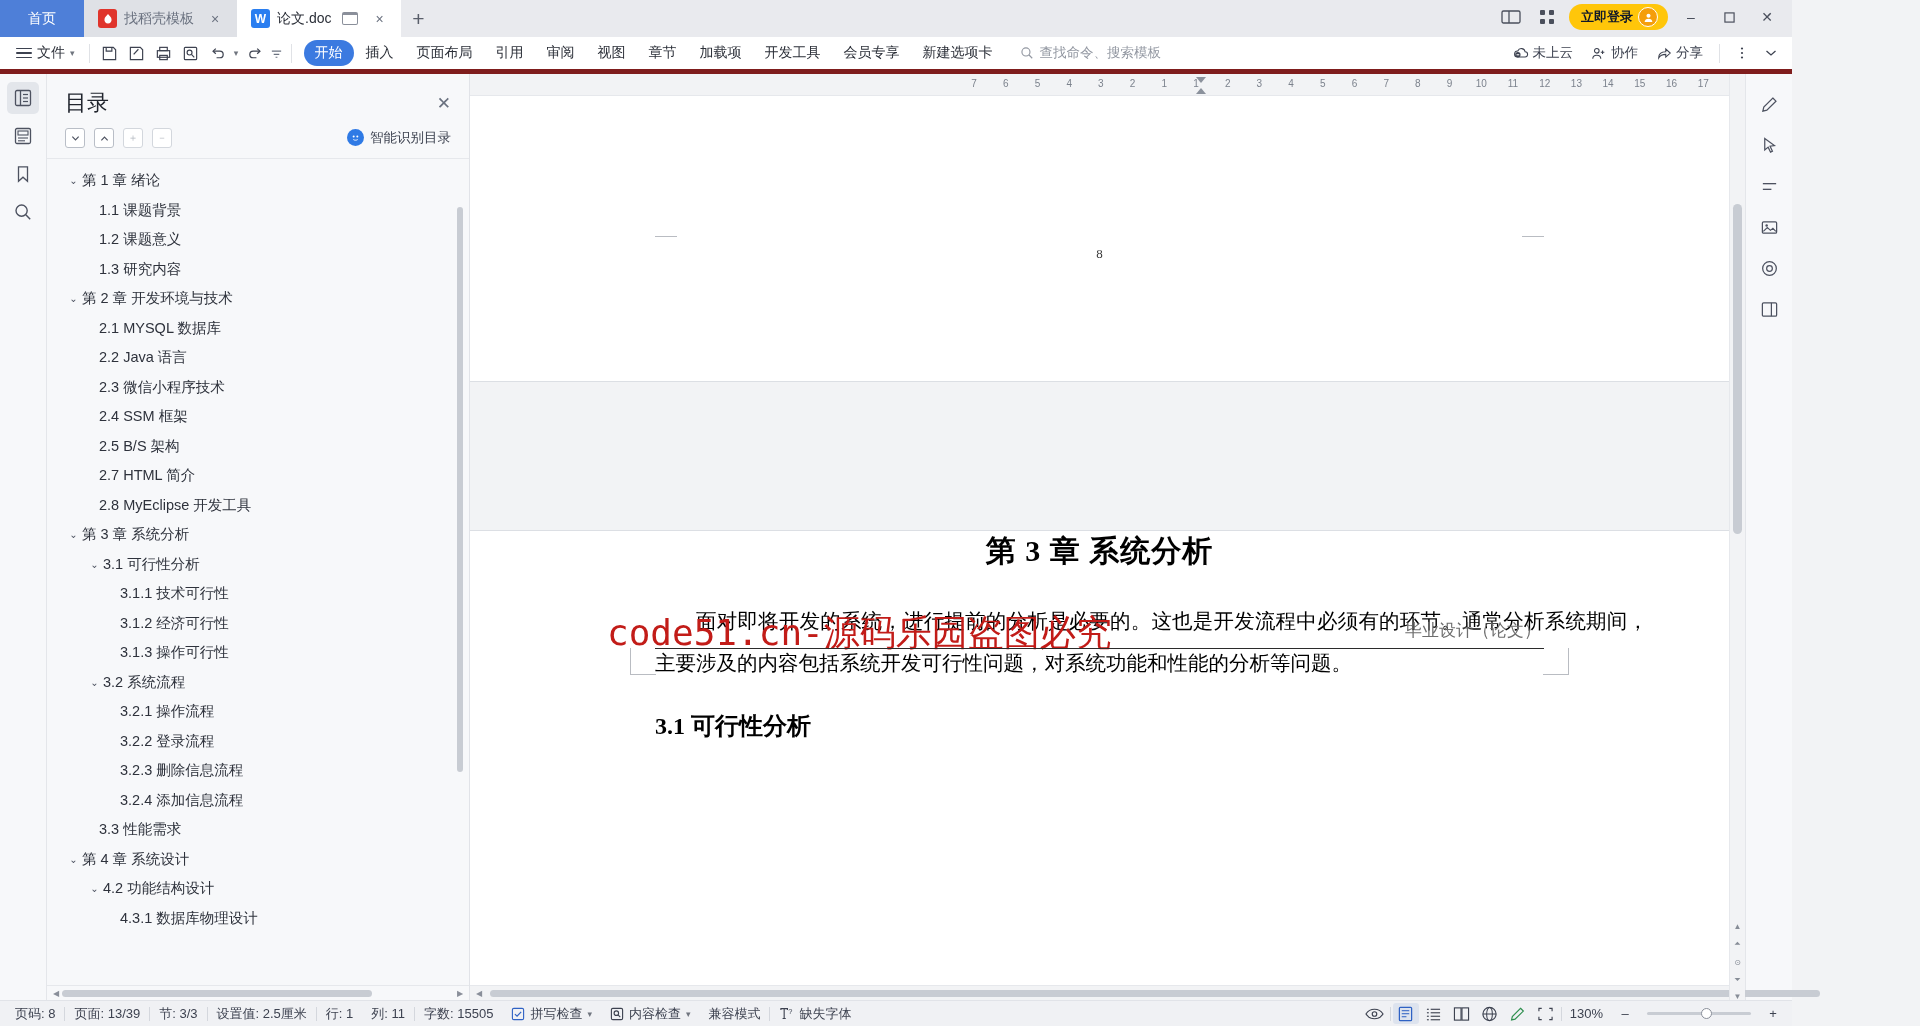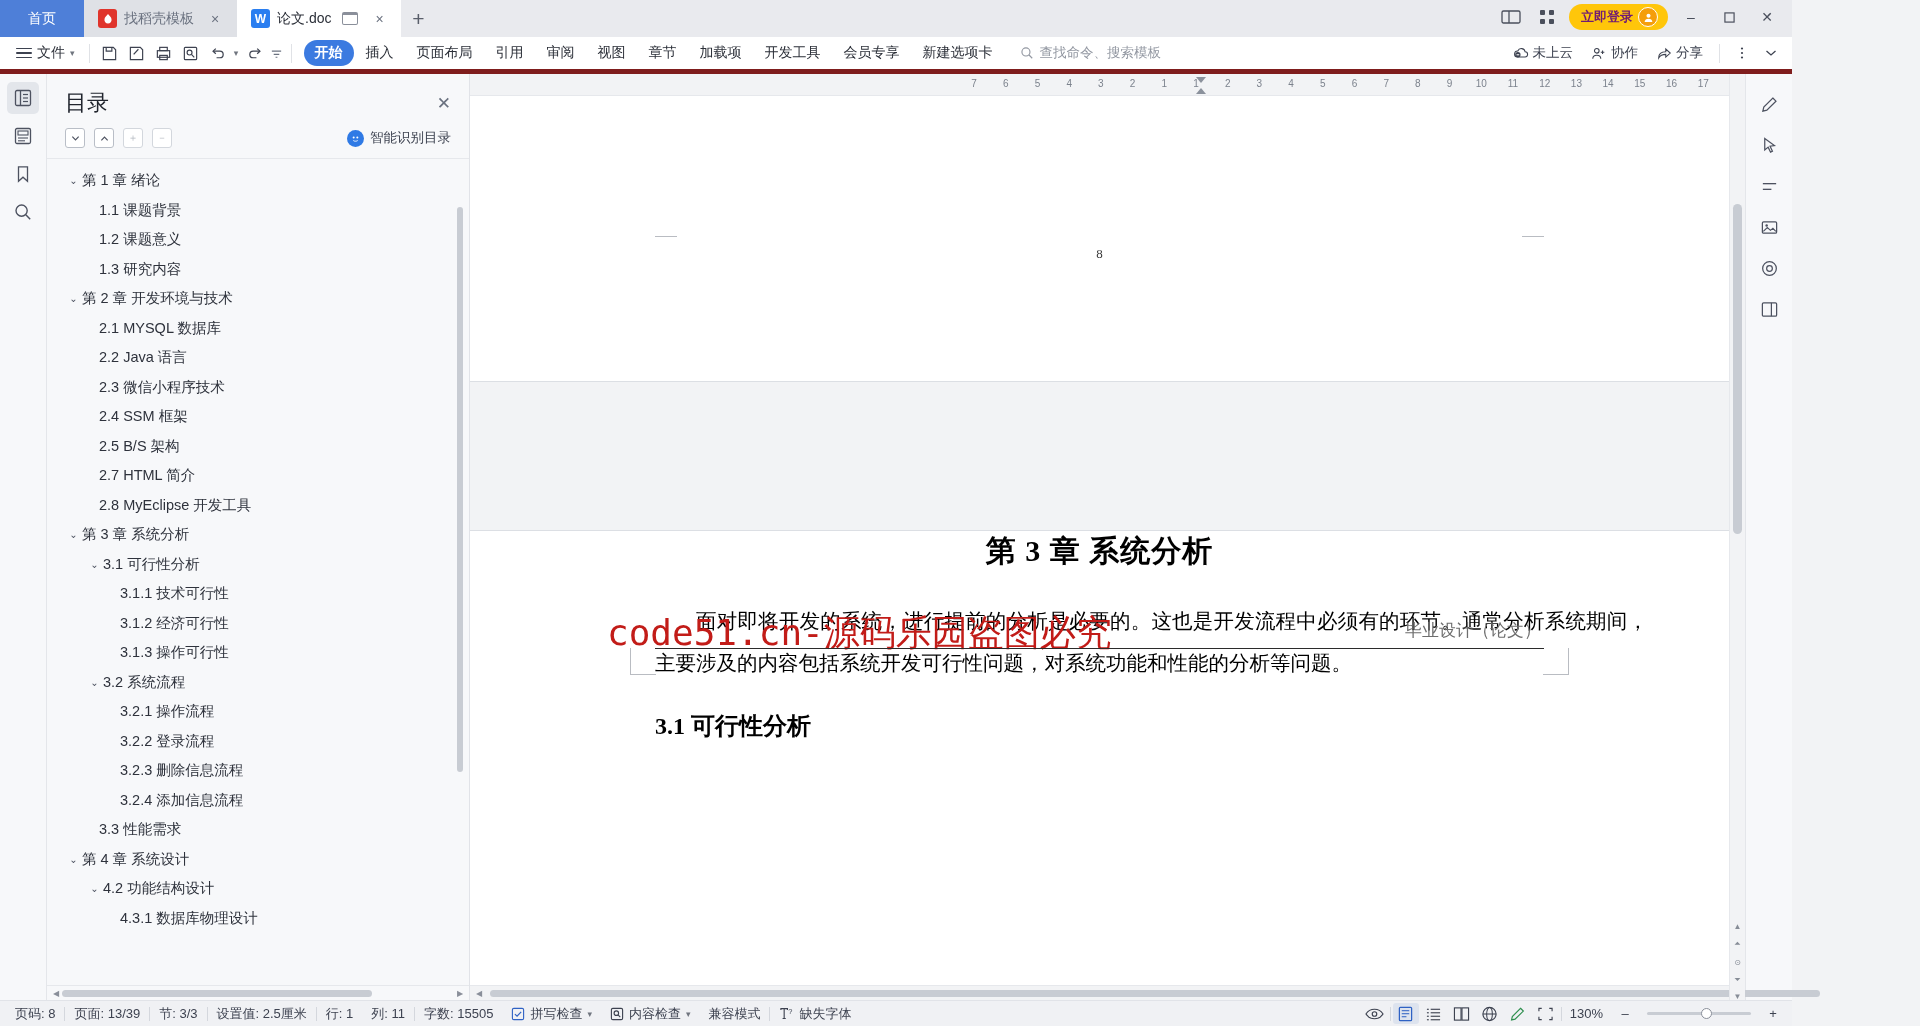--- a/index.html
+++ b/index.html
@@ -50,21 +50,21 @@
   }
   .tabbar-right {
     margin-left: auto; display: flex; align-items: center; gap: 8px;
     padding: 0 10px 3px 0; height: 37px;
   }
   .tb-icon {
     width: 28px; height: 24px; display: flex; align-items: center;
     justify-content: center; color: #5a5f6b;
   }
   .login-btn {
-    background: #ffc60a; color: #701a75; font-size: 13px; font-weight: bold;
+    background: #ffc60a; color: #0f172a; font-size: 13px; font-weight: bold;
     height: 26px; border-radius: 13px; padding: 0 10px 0 12px;
     display: flex; align-items: center; gap: 5px;
   }
   .login-avatar {
     width: 20px; height: 20px; border-radius: 50%; background: #f59e0b;
     border: 1.5px solid #fff; display:flex; align-items:center; justify-content:center;
   }
   .winbtn {
     width: 30px; height: 37px; display: flex; align-items: center;
     justify-content: center; color: #4a4f5c; font-size: 14px;
@@ -83,21 +83,21 @@
   .rb-sep { width: 1px; height: 19px; background: #e0e2e6; margin: 0 6px; }
   .qa-icon {
     width: 27px; height: 27px; display: flex; align-items: center;
     justify-content: center; color: #3d4250; border-radius: 4px;
   }
   .rb-tabs { display: flex; align-items: center; gap: 1px; margin-left: 6px; }
   .rb-tab {
     font-size: 14px; color: #2b2f38; padding: 4px 11px; border-radius: 13px;
     white-space: nowrap;
   }
-  .rb-tab.sel { background: #3b7ae0; color: #fff; font-weight: bold; }
+  .rb-tab.sel { background: #3b7ae0; color: #fff; font-weight: normal; }
   .rb-search {
     display: flex; align-items: center; gap: 6px; margin-left: 16px;
     color: #9297a1; font-size: 13.5px;
   }
   .ribbon-right {
     margin-left: auto; display: flex; align-items: center; gap: 2px;
     padding-right: 8px;
   }
   .rr-item {
     display: flex; align-items: center; gap: 4px; font-size: 13.5px;
@@ -130,21 +130,21 @@
   .toc-tools {
     display: flex; align-items: center; gap: 9px; padding: 8px 18px 10px 18px;
   }
   .tt-btn {
     width: 20px; height: 20px; border: 1px solid #b9bec7; border-radius: 3px;
     display: flex; align-items: center; justify-content: center;
     font-size: 10px; color: #4d5260; background: #fff;
   }
   .tt-btn.dim { border-color: #d3d7dd; color: #b4b9c1; }
   .toc-smart {
-    margin-left: auto; display: flex; align-items: center; gap: 6px;
+    margin-left: auto; display: flex; gap: 6px;
     font-size: 13.5px; color: #3d4250;
   }
   .smart-dot {
     width: 17px; height: 17px; border-radius: 50%; background: #2f7ae5;
     display: flex; align-items: center; justify-content: center;
   }
   .toc-list {
     flex: 1; overflow: hidden; border-top: 1px solid #e6e8ec;
     background: #f7f8fa; position: relative; padding-top: 7px;
   }

